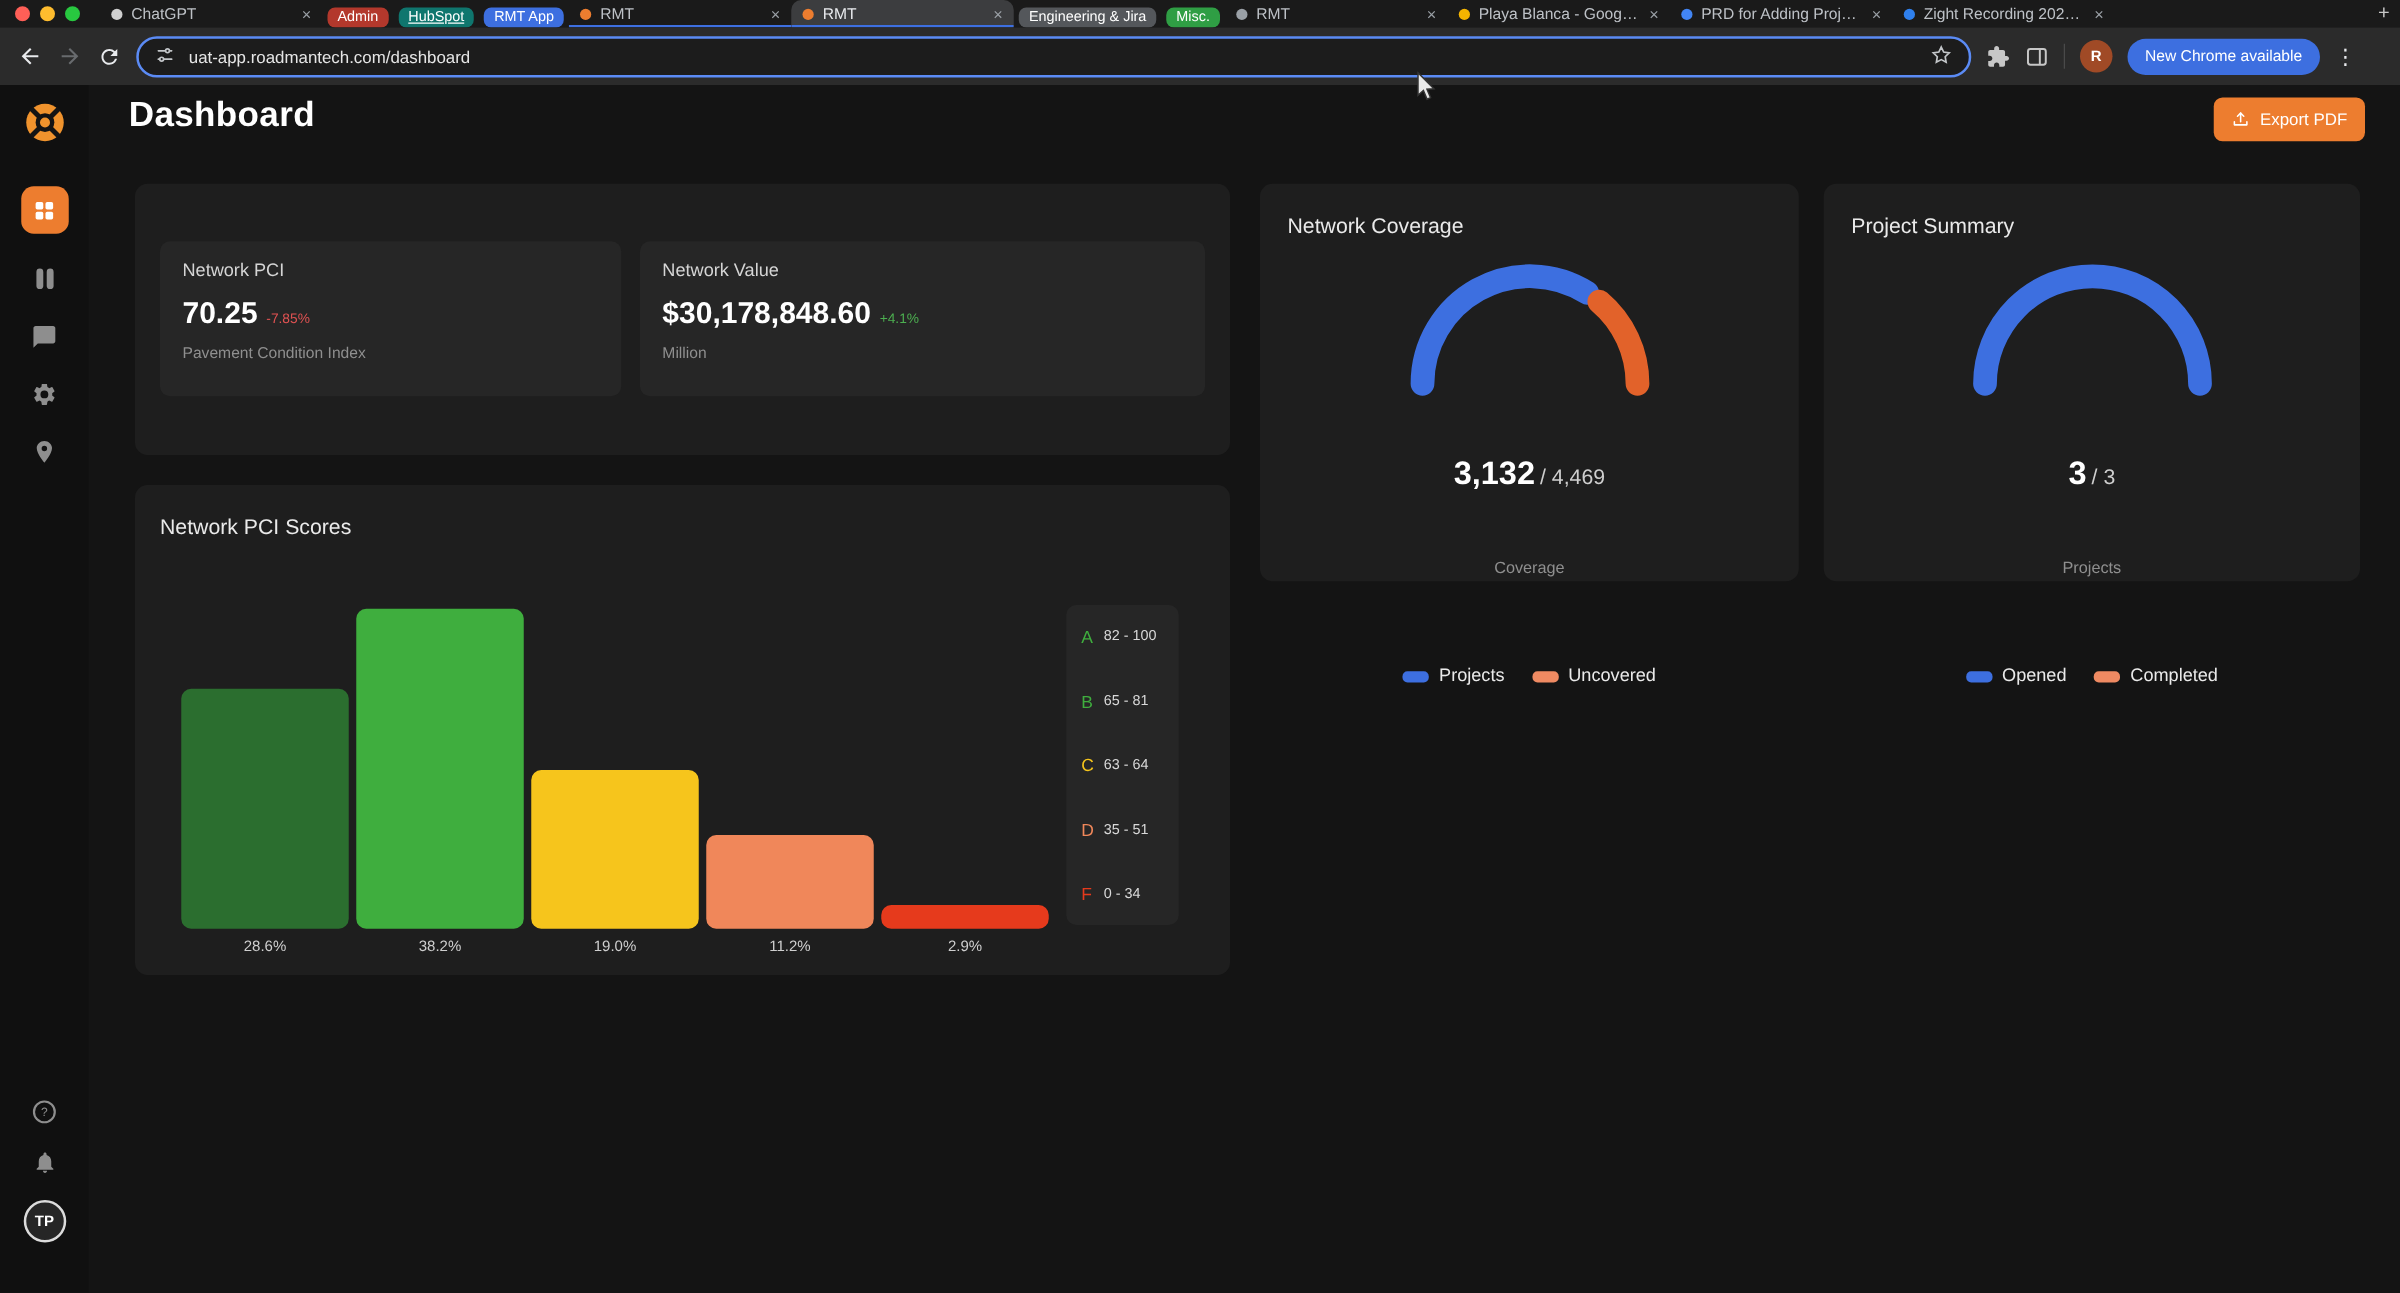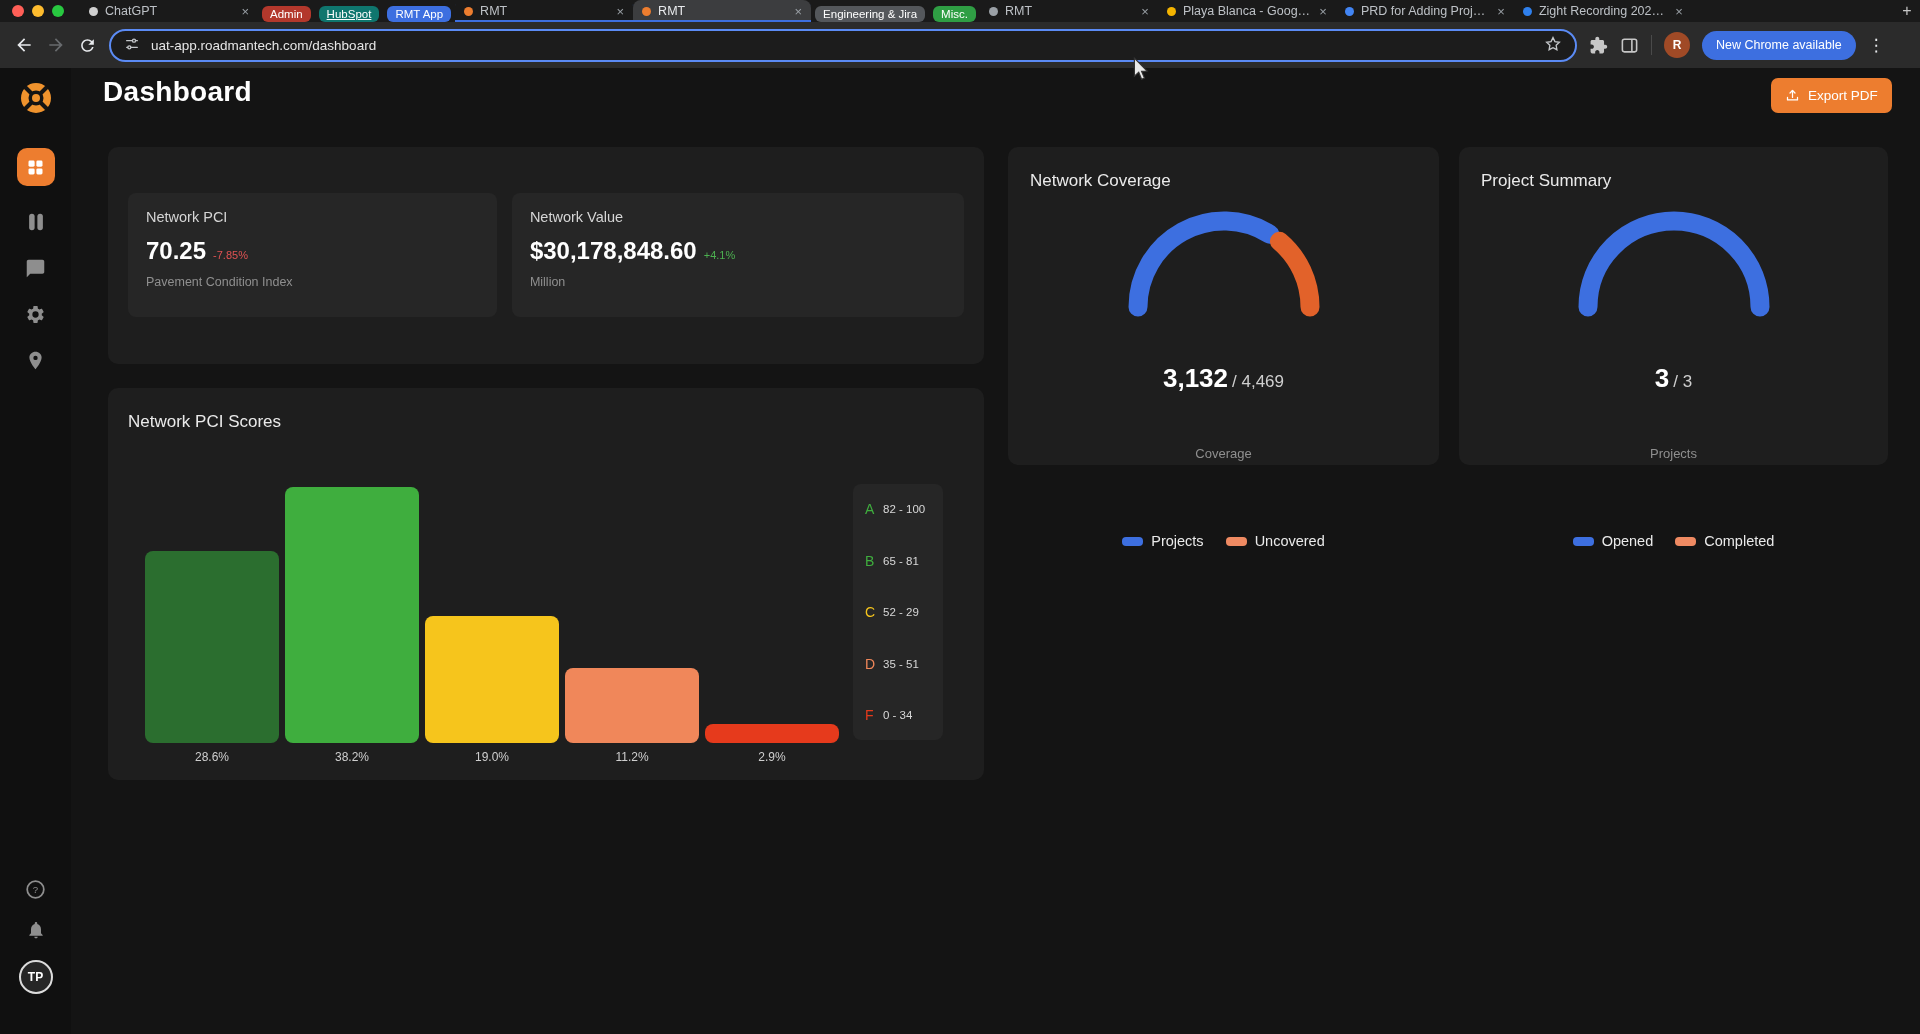--- a/index.html
+++ b/index.html
@@ -363,21 +363,21 @@
       <div class="grade-row">
         <span class="grade-letter" style="color: rgb(63, 174, 62);">A</span>
         <span class="grade-range">82 - 100</span>
       </div>
       <div class="grade-row">
         <span class="grade-letter" style="color: rgb(63, 174, 62);">B</span>
         <span class="grade-range">65 - 81</span>
       </div>
       <div class="grade-row">
         <span class="grade-letter" style="color: rgb(246, 197, 28);">C</span>
-        <span class="grade-range">52 - 29</span>
+        <span class="grade-range">63 - 64</span>
       </div>
       <div class="grade-row">
         <span class="grade-letter" style="color: rgb(240, 135, 90);">D</span>
         <span class="grade-range">35 - 51</span>
       </div>
       <div class="grade-row">
         <span class="grade-letter" style="color: rgb(230, 58, 28);">F</span>
         <span class="grade-range">0 - 34</span>
       </div>
     </div>

